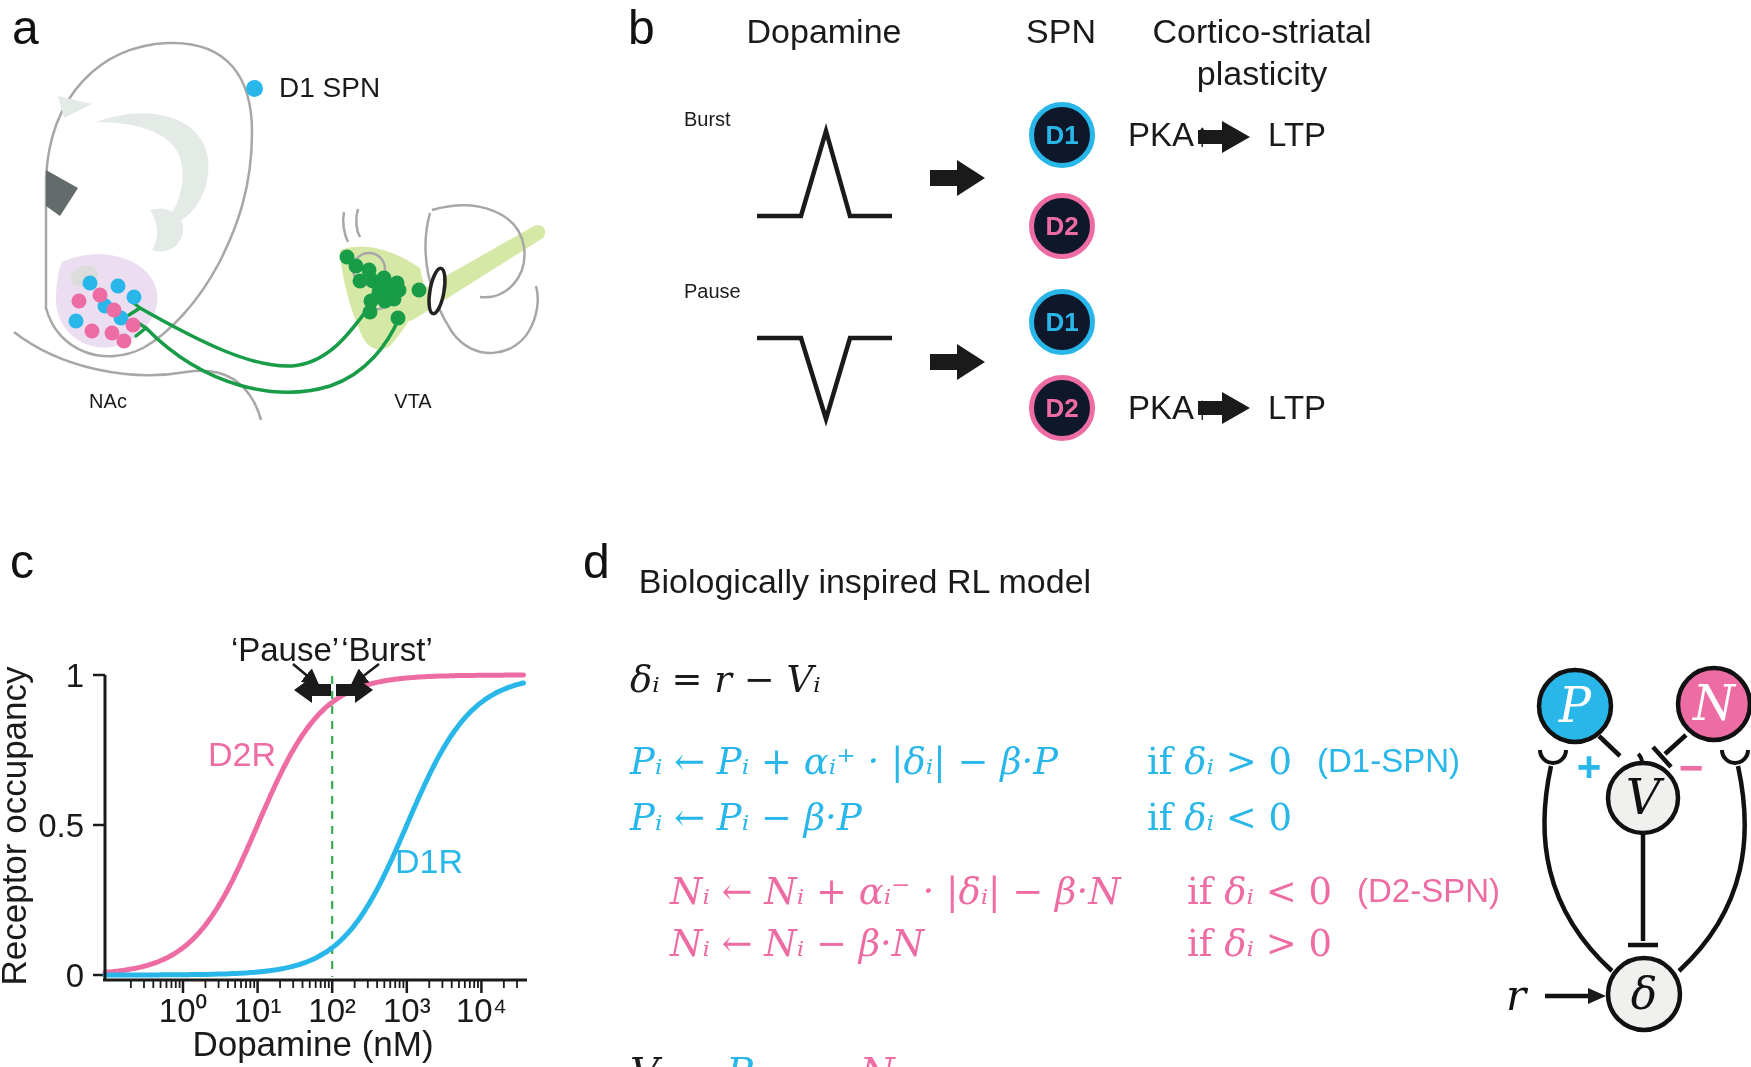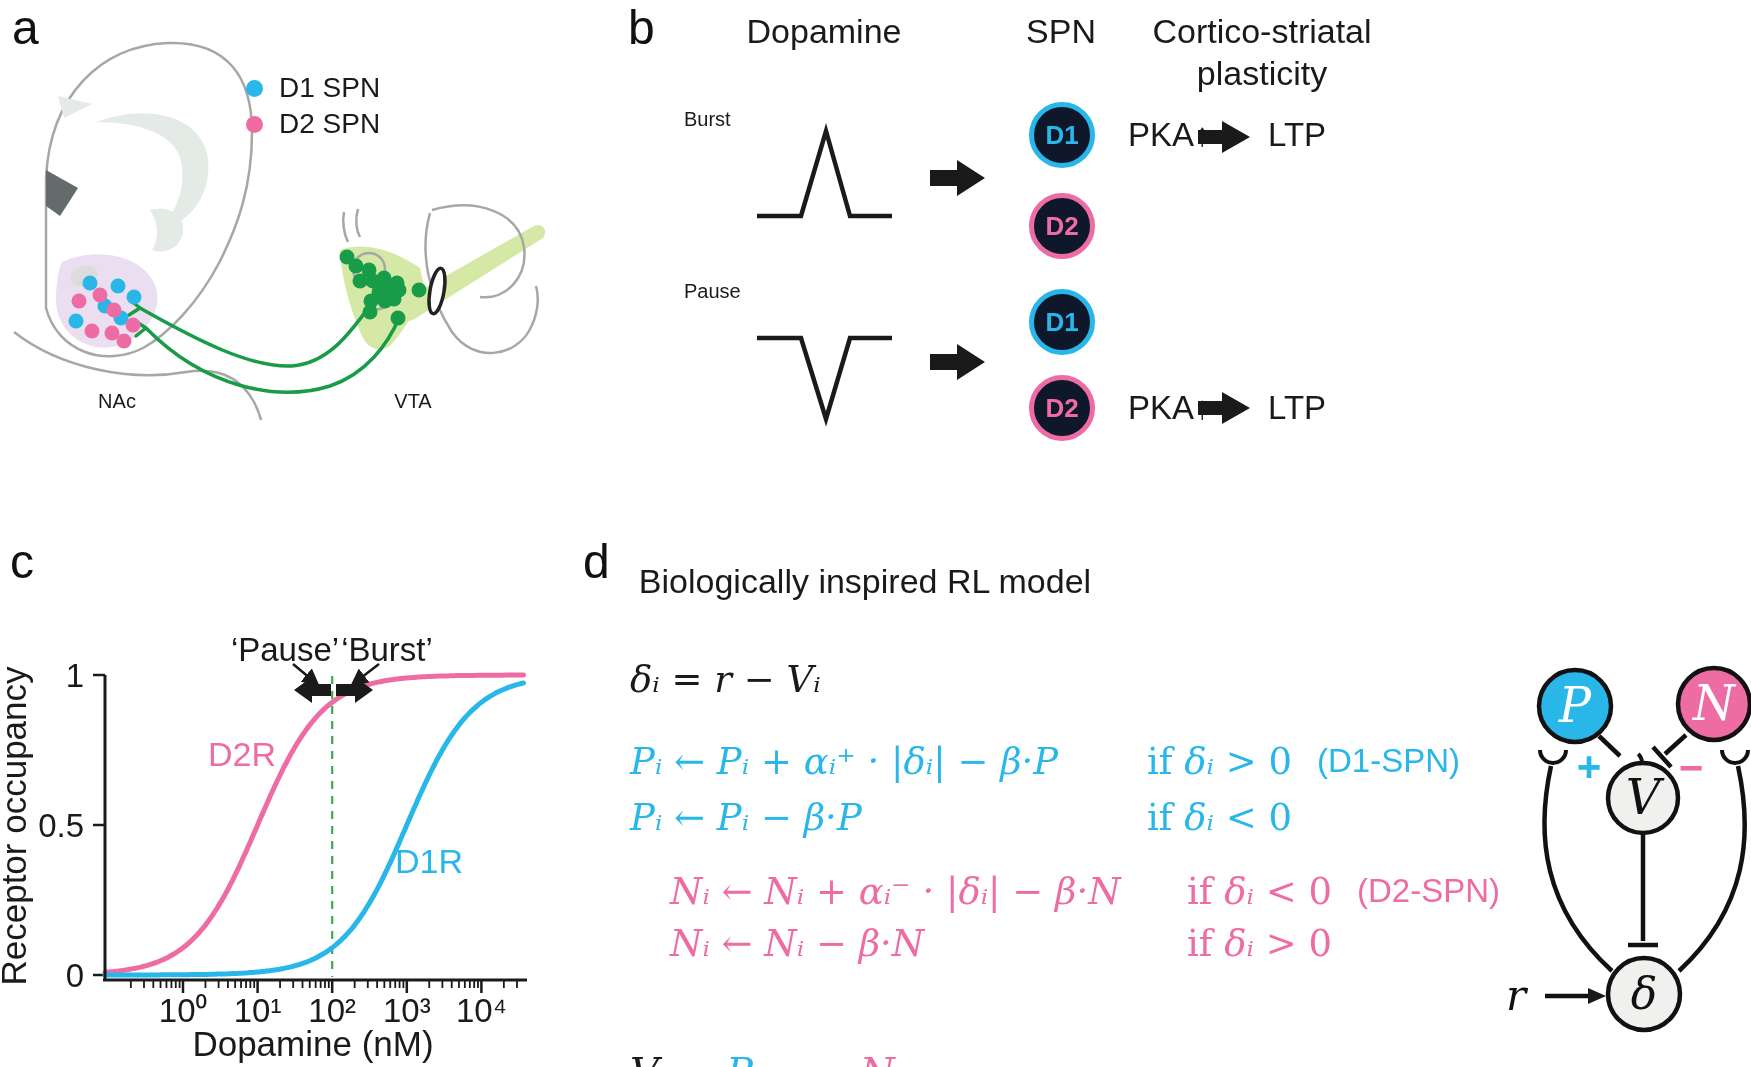--- a/index.html
+++ b/index.html
@@ -263,26 +263,22 @@
       <text class="sign sign-minus" x="1691" y="782" font-size="42" text-anchor="middle">−</text>
     </g>
   </svg>
 
   <div class="abs panel-letter" style="left:12px;top:0px">a</div>
   <div class="legend">
     <div class="legend-row">
       <span class="legend-dot dot-cyan"></span>
       <span class="legend-label">D1 SPN</span>
     </div>
-    <div class="legend-row">
-      <span class="legend-dot dot-pink"></span>
-      <span class="legend-label">D2 SPN</span>
-    </div>
-  </div>
-  <div class="abs lbl31 ctr" style="left:117px;top:390px">NAc</div>
+  </div>
+  <div class="abs lbl31 ctr" style="left:108px;top:390px">NAc</div>
   <div class="abs lbl31 ctr" style="left:413px;top:390px">VTA</div>
 
   <div class="abs panel-letter" style="left:628px;top:0px">b</div>
   <div class="abs hdr" style="left:824px;top:12px">Dopamine</div>
   <div class="abs hdr" style="left:1061px;top:12px">SPN</div>
   <div class="abs hdr" style="left:1262px;top:12px">Cortico-striatal</div>
   <div class="abs hdr" style="left:1262px;top:54px">plasticity</div>
 
   <div class="abs lbl31" style="left:684px;top:108px">Burst</div>
   <div class="abs lbl31" style="left:684px;top:280px">Pause</div>

